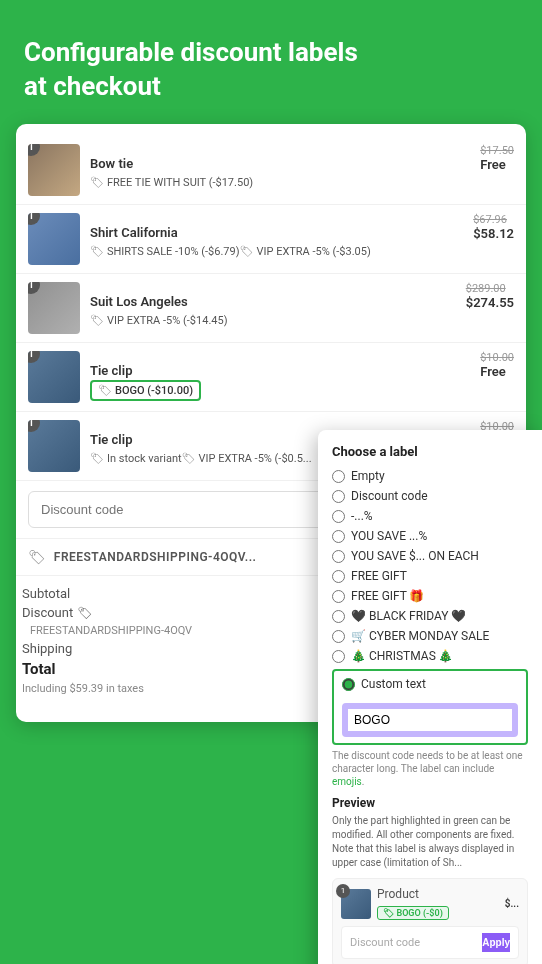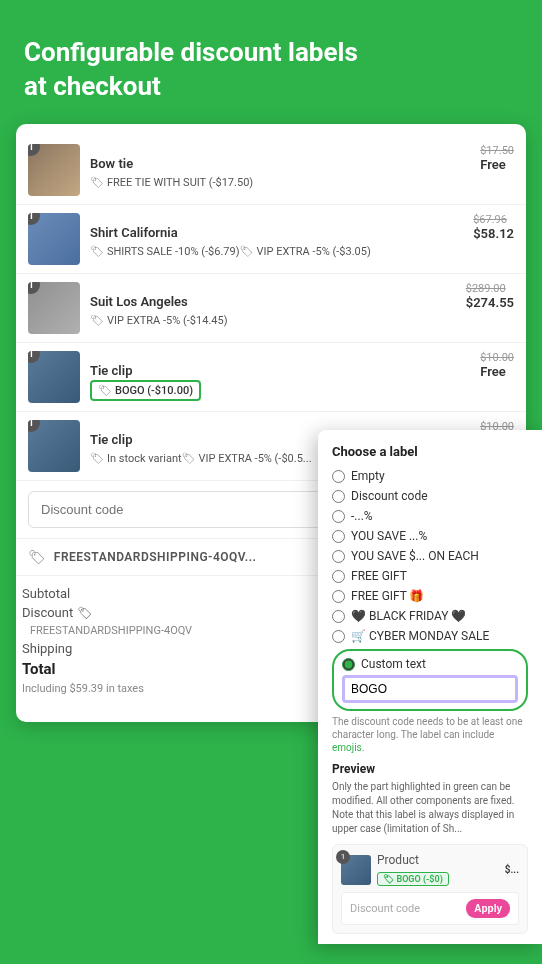--- a/index.html
+++ b/index.html
@@ -180,32 +180,32 @@
       margin-bottom: 6px;
       font-size: 12px;
       color: #333;
     }
     .radio-option input[type="radio"] {
       margin-right: 6px;
       accent-color: #2db34a;
     }
     .custom-text-box {
       border: 2px solid #2db34a;
-      border-radius: 18px;
+      border-radius: 4px;
       padding: 6px 8px;
       margin-top: 2px;
       margin-bottom: 2px;
     }
     .custom-text-input {
       width: 100%;
-      border: 3px solid #c4b5fd;
+      border: 6px solid #c4b5fd;
       border-radius: 4px;
       padding: 4px 6px;
       font-size: 12px;
-      margin-top: 4px;
+      margin-top: 12px;
       outline: none;
     }
     .validation-text {
       font-size: 10px;
       color: #888;
       margin-top: 4px;
       line-height: 1.3;
     }
     .validation-text a {
       color: #2db34a;
@@ -291,25 +291,25 @@
       padding: 6px 8px;
       display: flex;
       justify-content: space-between;
       align-items: center;
     }
     .preview-discount-input-text {
       font-size: 11px;
       color: #aaa;
     }
     .preview-apply-btn {
-      background: #ec4899;
+      background: #8b5cf6;
       color: white;
       border: none;
-      border-radius: 9px;
-      padding: 4px 8px;
+      border-radius: 0;
+      padding: 4px 0;
       font-size: 10px;
       font-weight: 600;
       cursor: pointer;
     }
   </style>
 </head>
 <body>
 
 <div style="padding: 36px 24px 20px 24px;">
   <h1 style="color: white; font-size: 26px; font-weight: 700; line-height: 1.3; white-space: pre-line;">Configurable discount labels
@@ -471,20 +471,24 @@
         <input type="radio" name="label" style="margin-right: 6px; accent-color: rgb(45, 179, 74);">
       <span>FREE GIFT 🎁</span>
       </div>
       <div class="radio-option">
         <input type="radio" name="label" style="margin-right: 6px; accent-color: rgb(45, 179, 74);">
       <span>🖤 BLACK FRIDAY 🖤</span>
       </div>
       <div class="radio-option">
         <input type="radio" name="label" style="margin-right: 6px; accent-color: rgb(45, 179, 74);">
       <span>🛒 CYBER MONDAY SALE</span>
+      </div>
+      <div class="radio-option">
+        <input type="radio" name="label" style="margin-right: 6px; accent-color: rgb(45, 179, 74);">
+      <span>🎄 CHRISTMAS 🎄</span>
       </div>
     </div>
 
   <div class="custom-text-box">
     <div class="radio-option" style="margin-bottom:0;">
       <input type="radio" name="label" checked="" style="">
       <span>Custom text</span>
     </div>
     <input type="text" class="custom-text-input" value="BOGO" style="">
   </div>

